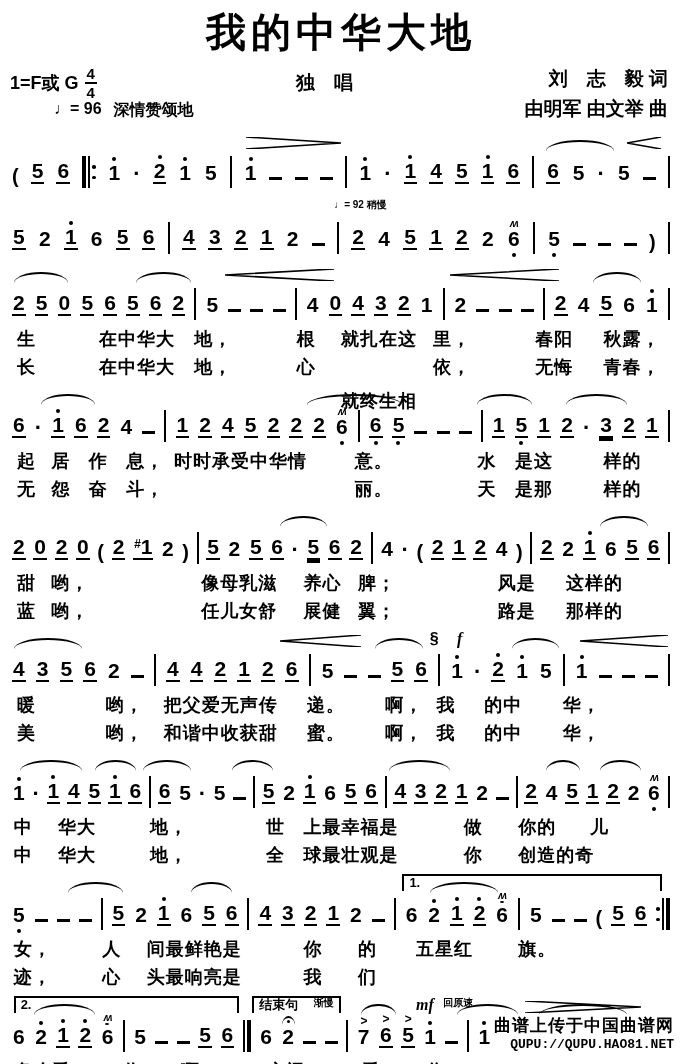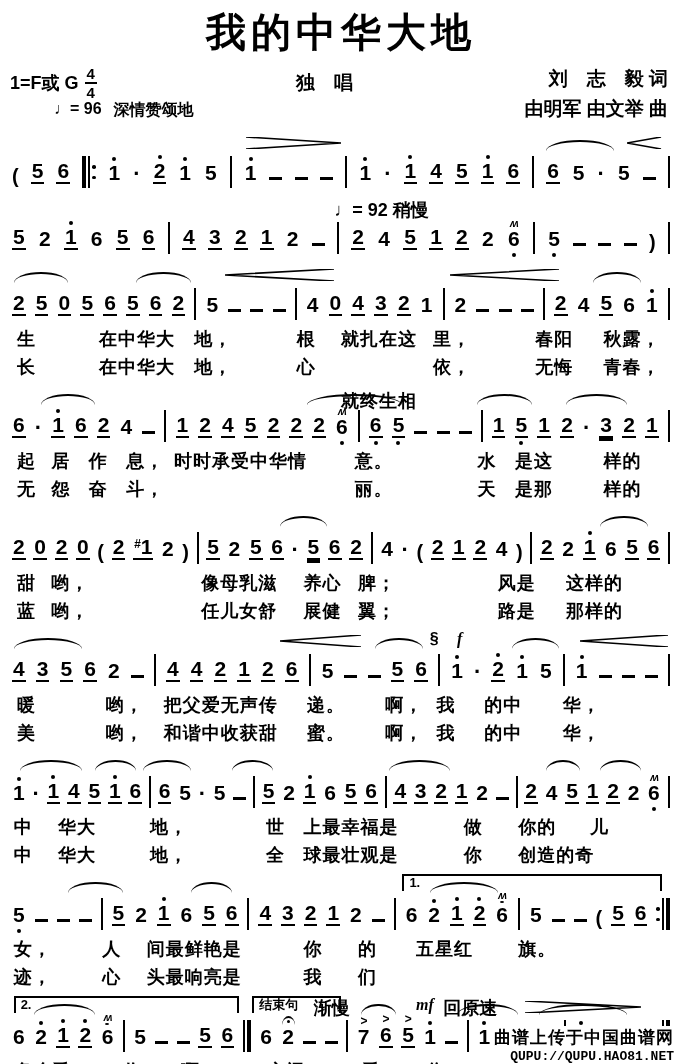--- a/index.html
+++ b/index.html
@@ -17,21 +17,21 @@
   .keysig{position:absolute;left:10px;top:2px;font-size:18px;display:flex;align-items:center;gap:6px;}
   .frac{display:inline-flex;flex-direction:column;align-items:center;font-size:15px;line-height:1;}
   .frac .num{border-bottom:2px solid #000;padding:0 2px 1px;}
   .frac .den{padding-top:1px;}
   .tempo{position:absolute;left:10px;top:36px;font-size:16px;display:flex;gap:12px;margin-left:44px;}
   
   .systems{padding-top:2px;}
   .system{position:relative;margin-bottom:2px;}
   .marks{position:relative;height:21px;}
   .mk{position:absolute;top:0;}
-  .mk-text{font-size:18px;font-weight:bold;white-space:nowrap;top:2px;}
+  .mk-text{font-size:10px;font-weight:bold;white-space:nowrap;top:2px;}
   .mk-text.dyn{font-family:"Liberation Serif",serif;font-style:italic;font-size:16px;}
   .mk-text.segno{font-size:16px;}
   .mk-arc{height:9px;border-top:2px solid #000;border-radius:50% 50% 0 0/100% 100% 0 0;top:10px;}
   .mk-hairpin{top:5px;height:12px;}
   .mk-volta{height:17px;border-left:2px solid #000;border-top:2px solid #000;border-right:2px solid #000;top:2px;box-sizing:border-box;}
   .mk-volta span{font-size:13px;font-weight:bold;padding-left:5px;position:relative;top:-3px;white-space:nowrap;}
   
   .notesrow{display:flex;justify-content:space-between;align-items:flex-end;padding:0 12px;height:43px;}
   .tok{display:flex;flex-direction:column;align-items:center;justify-content:flex-end;}
   .above{height:14px;display:flex;flex-direction:column;align-items:center;justify-content:flex-end;line-height:1;}
@@ -50,21 +50,21 @@
   .rptdots{display:flex;flex-direction:column;justify-content:center;gap:5px;height:32px;}
   .rptdots i{width:3.5px;height:3.5px;background:#000;border-radius:50%;display:block;}
   .dashglyph{width:13px;height:3px;background:#000;margin-bottom:14px;}
   .augdot{font-size:22px;font-weight:bold;line-height:1;margin-bottom:9px;}
   .paren{font-size:20px;font-weight:bold;line-height:1;margin-bottom:8px;}
   .sharp{font-size:12px;vertical-align:6px;font-weight:bold;}
   
   .lyr{position:relative;height:28px;}
   .lyr span{position:absolute;top:1px;font-size:18px;font-weight:bold;white-space:nowrap;letter-spacing:1px;}
   
-  .footer{position:absolute;right:8px;bottom:0;text-align:right;font-weight:bold;background:#fff;}
+  .footer{position:absolute;right:8px;bottom:12px;text-align:right;font-weight:bold;background:#fff;}
   .footer .site{font-size:17px;letter-spacing:1px;}
   .footer .url{font-size:13px;font-family:"Liberation Mono",monospace;letter-spacing:0;}
 </style>
 </head>
 <body>
 
 <div class="page">
 
   <div class="title">我的中华大地</div>
 

